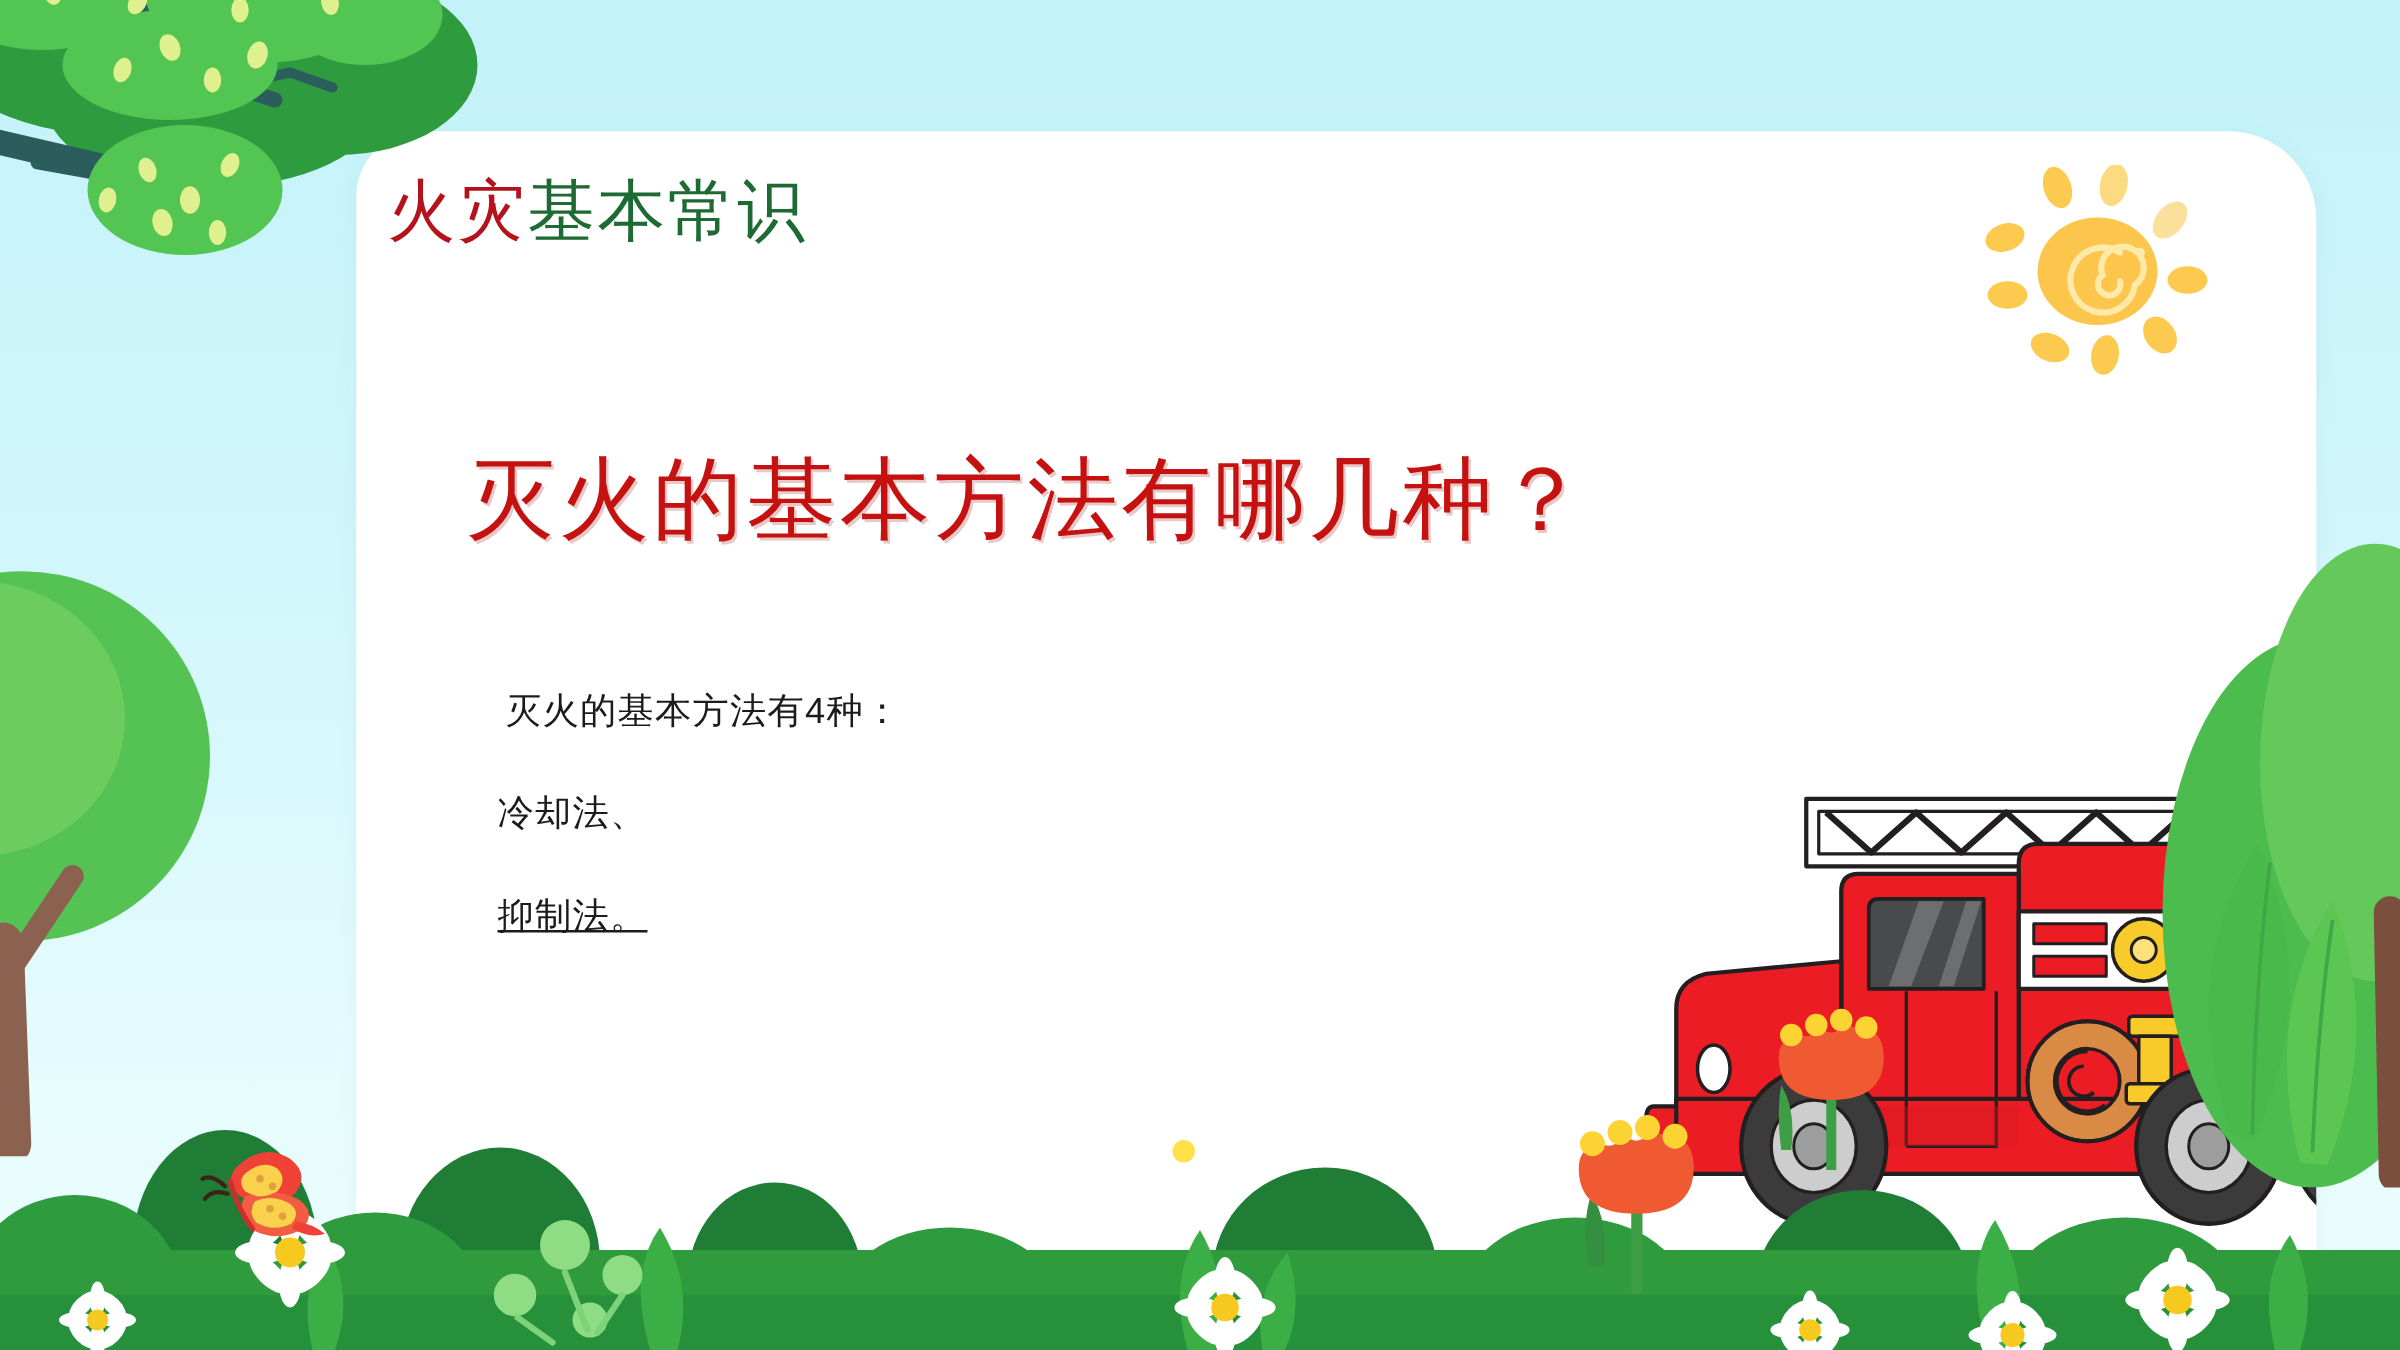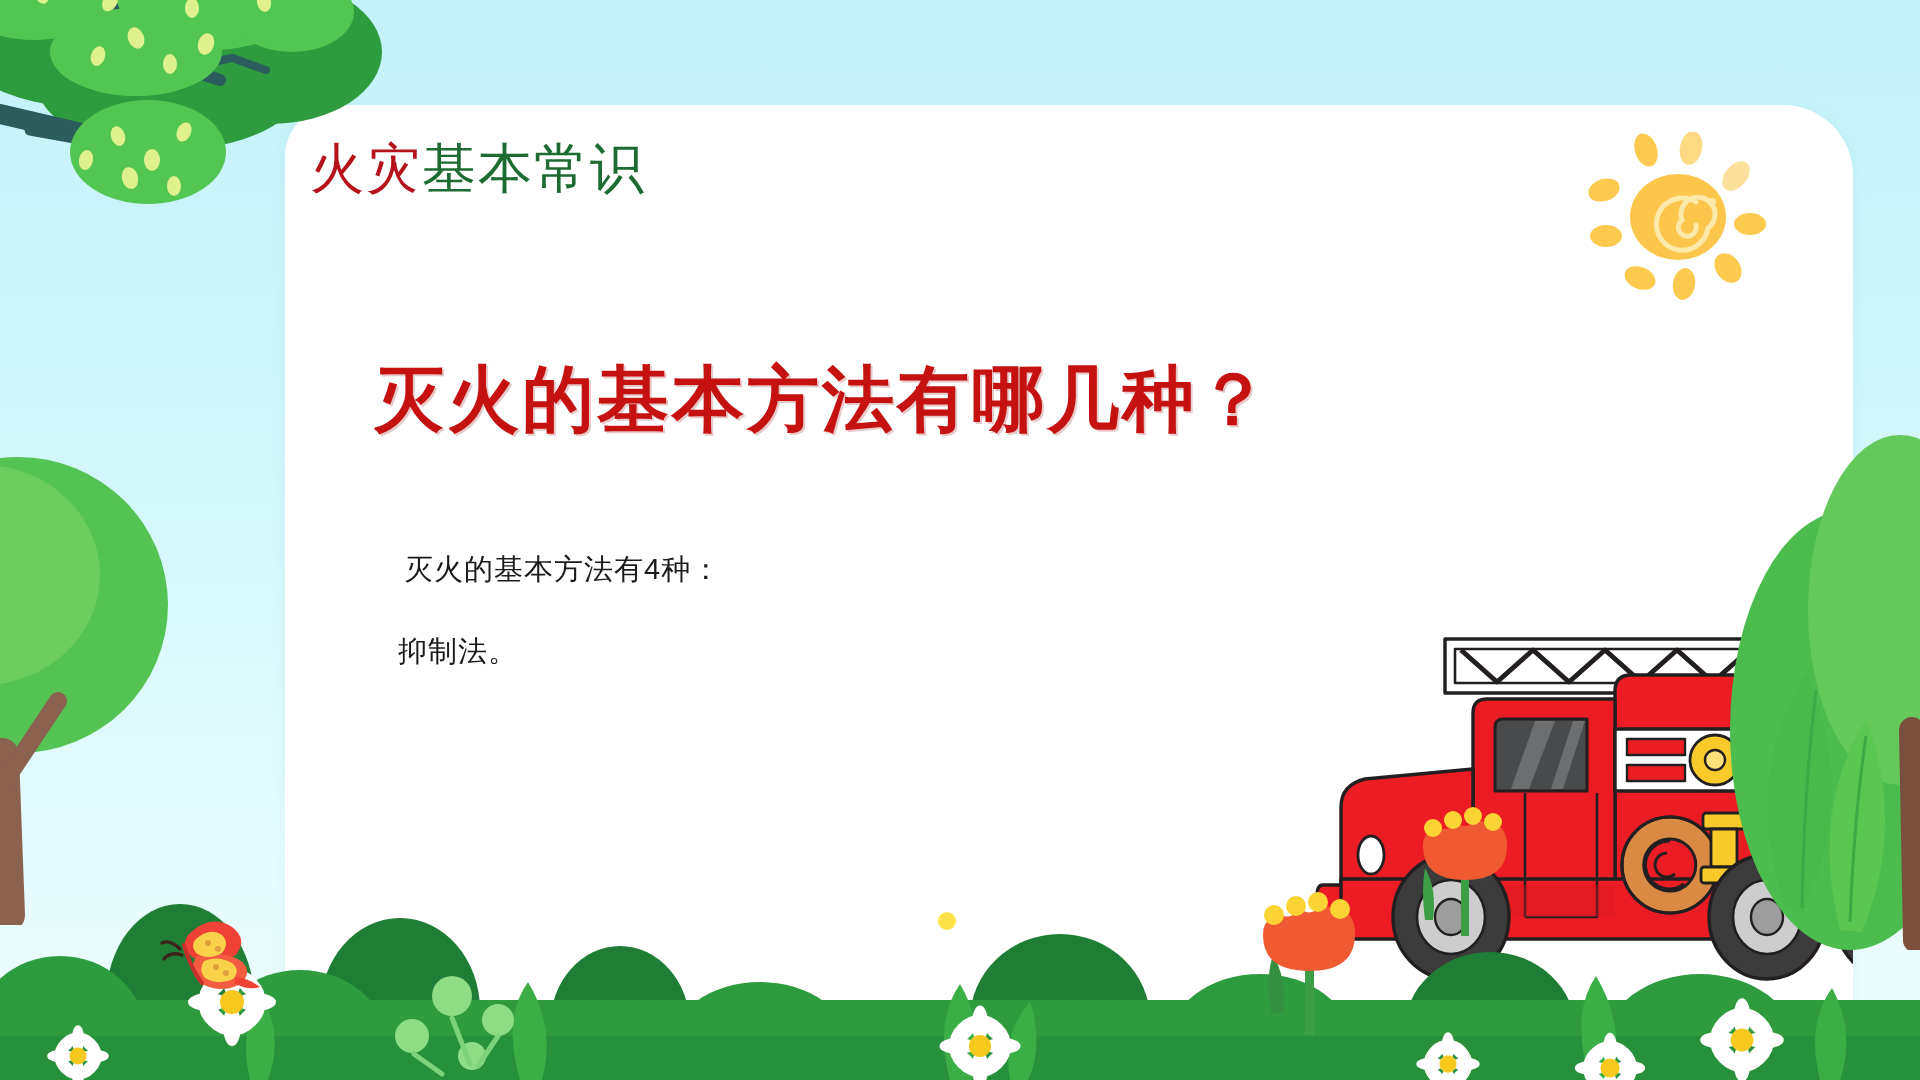--- a/index.html
+++ b/index.html
@@ -26,35 +26,35 @@
     position:absolute; left:310px; top:142px;
     font-family:"Liberation Serif","DejaVu Serif",serif;
     font-size:54px; line-height:1; letter-spacing:2px; white-space:nowrap;
   }
   #header-title .part-red  { color:#b5121b; }
   #header-title .part-green{ color:#1d6b33; }
 
   
   #main-heading {
     position:absolute; left:372px; top:352px;
-    font-size:72px; font-weight:bold; letter-spacing:3px;
+    font-size:72px; font-weight:normal; letter-spacing:3px;
     color:#c5110f; white-space:nowrap;
     text-shadow:2px 2px 0 rgba(150,10,10,.22);
   }
 
   
   #body-text {
     position:absolute; left:398px; top:510px; width:560px;
   }
   #body-text .line {
     font-size:29px; color:#1b1b1b; line-height:1;
     margin-bottom:53px; letter-spacing:1px; white-space:nowrap;margin-top:45px;
   }
   #body-text .line:first-child { margin-left:6px; }
-  #body-text .line:last-child { margin-bottom:0; }
+  #body-text .line:last-child { margin-bottom:0;text-decoration:underline; }
 
   
   .dot { position:absolute; border-radius:50%; background:#ffe24a; }
 
   
   #sun { position:absolute; left:1578px; top:132px; width:200px; height:170px; }
 
   
   #fire-truck { position:absolute; left:1030px; top:512px; width:710px; height:380px; }
 
@@ -165,20 +165,21 @@
   </div>
 
   <div id="header-title">
     <span class="part-red">火灾</span><span class="part-green">基本常识</span>
   </div>
 
   <div id="main-heading">灭火的基本方法有哪几种？</div>
 
   <div id="body-text">
     <div class="line">灭火的基本方法有4种：</div>
+    <div class="line">冷却法、</div>
     <div class="line">抑制法。</div>
   </div>
 
   <div id="sun">
     <svg viewBox="0 0 200 170" width="200" height="170">
       <g fill="#fbc64b">
         <ellipse cx="100" cy="85" rx="48" ry="43"></ellipse>
       </g>
       <g fill="#fbc845" opacity=".95">
         <ellipse cx="68" cy="18" rx="11" ry="17" transform="rotate(-18 68 18)"></ellipse>

